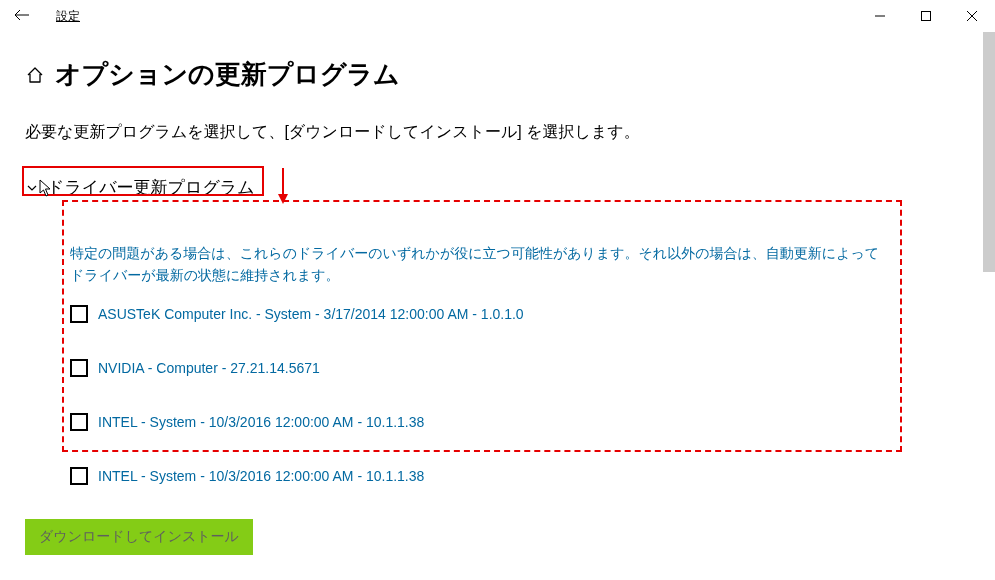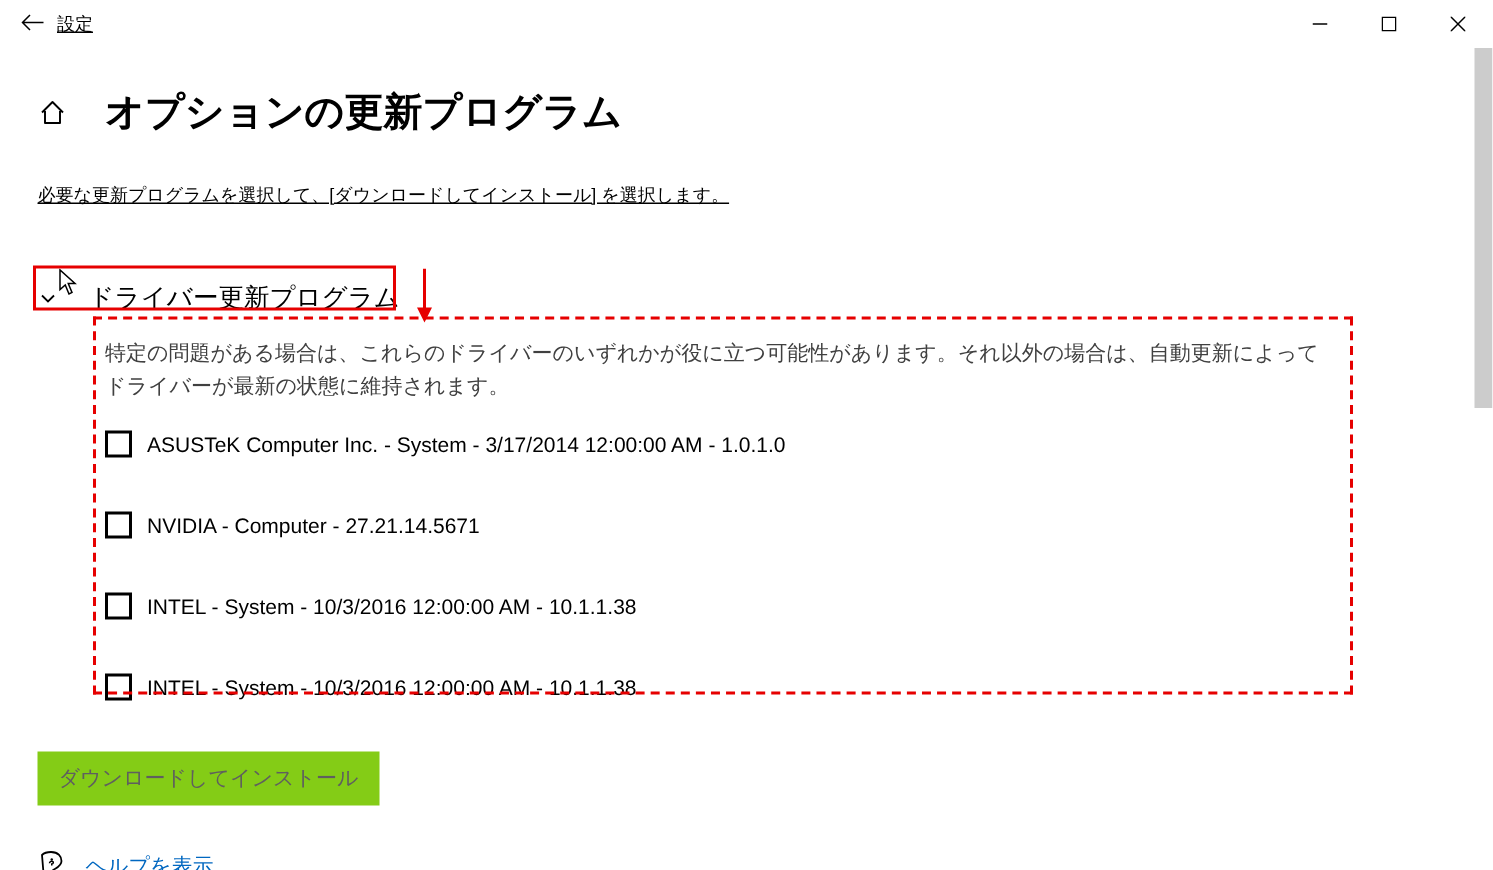--- a/index.html
+++ b/index.html
@@ -18,21 +18,21 @@
     .titlebar {
       height: 32px;
       display: flex;
       align-items: center;
       justify-content: space-between;
       padding-left: 14px;
     }
     .titlebar-left {
       display: flex;
       align-items: center;
-      gap: 8px;
+      gap: 26px;
       text-decoration: underline;
     }
     .back-arrow {
       font-size: 14px;
       cursor: pointer;
       color: #000;
     }
     .window-title {
       font-size: 12px;
       color: #000;
@@ -49,47 +49,46 @@
       justify-content: center;
       cursor: pointer;
     }
     .wc-btn svg { display: block; }
     .content {
       padding: 25px 25px 0 25px;
     }
     .header-row {
       display: flex;
       align-items: center;
-      gap: 25px;
+      gap: 10px;
       margin-bottom: 30px;
     }
     .home-icon {
       width: 20px;
       height: 20px;
       cursor: pointer;
       display: flex;
       align-items: center;
       justify-content: center;
     }
     .page-title {
       font-size: 26px;
       font-weight: 600;
       color: #000;
     }
     .description {
-      font-size: 12px;
-      color: #000;
-      margin-bottom: 44px;
-      text-decoration: underline;
+      font-size: 16px;
+      color: #000;
+      margin-bottom: 29px;
     }
     .section-wrapper { position: relative; }
     .section-header {
       display: flex;
       align-items: center;
-      gap: 20px;
+      gap: 8px;
       cursor: pointer;
       padding: 4px 0;
     }
     .chevron {
       width: 14px;
       height: 14px;
       display: flex;
       align-items: center;
       justify-content: center;
     }
@@ -120,45 +119,46 @@
       width: 840px;
       height: 252px;
       pointer-events: none;
     }
     .section-body {
       padding-left: 45px;
       padding-top: 10px;
     }
     .info-text {
       font-size: 14px;
-      color: #404040;
+      color: #0369a1;
       line-height: 1.6;
       margin-bottom: 18px;
       max-width: 810px;
+      margin-top: 29px;
     }
     .driver-list {
       display: flex;
       flex-direction: column;
       gap: 36px;
     }
     .driver-item {
       display: flex;
       align-items: center;
       gap: 10px;
     }
     .checkbox {
       width: 18px;
       height: 18px;
       border: 2px solid #000;
       cursor: pointer;
       flex-shrink: 0;
     }
     .driver-label {
       font-size: 14px;
-      color: #000000;
+      color: #0369a1;
     }
     .download-btn {
       margin-top: 34px;
       background: #84cc16;
       color: #5f5f5f;
       border: none;
       padding: 9px 14px;
       font-size: 14px;
       cursor: default;
     }

